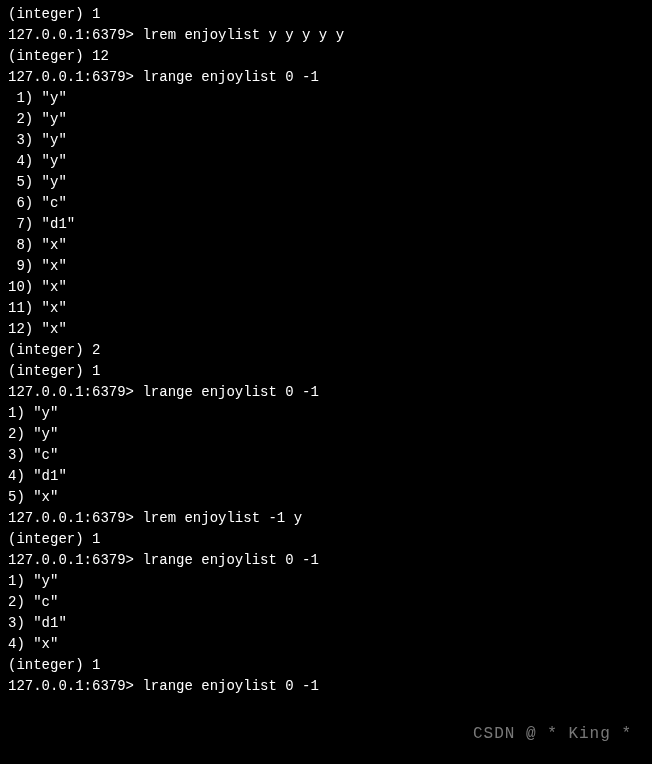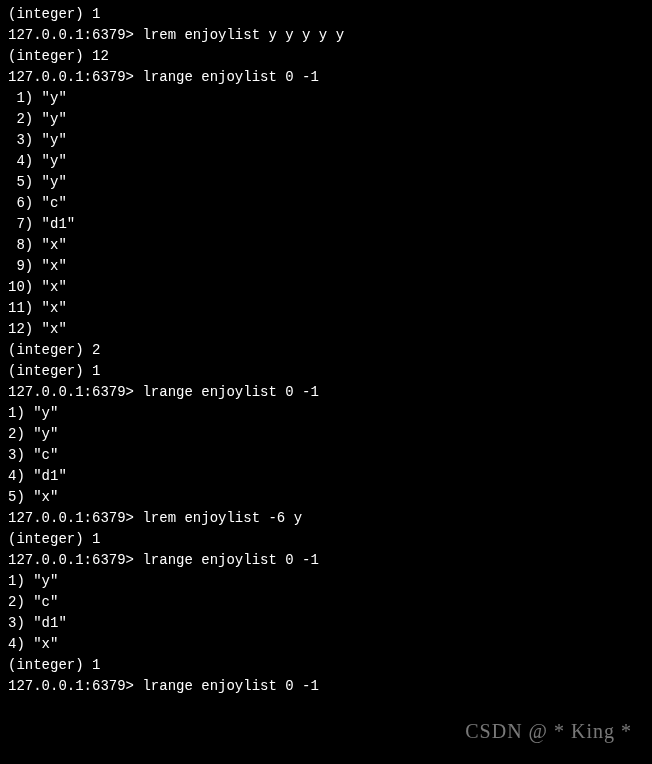--- a/index.html
+++ b/index.html
@@ -20,22 +20,22 @@
       overflow: hidden;
     }
     .line {
       white-space: pre;
     }
     .watermark {
       position: absolute;
       bottom: 18px;
       right: 20px;
       color: rgba(200, 200, 200, 0.6);
-      font-size: 20px;
-      font-family: Liberation Serif, serif;
+      font-size: 16px;
+      font-family: Liberation Mono, monospace;
       letter-spacing: 1px;
     }
   </style>
 </head>
 <body>
 
 <div>
   <div class="line">(integer) 1</div>
   <div class="line"><span>127.0.0.1:6379&gt;</span> <span>lrem enjoylist y y y y y</span></div>
   <div class="line">(integer) 12</div>
@@ -53,21 +53,21 @@
   <div class="line">11) "x"</div>
   <div class="line">12) "x"</div>
   <div class="line">(integer) 2</div>
   <div class="line">(integer) 1</div>
   <div class="line"><span>127.0.0.1:6379&gt;</span> <span>lrange enjoylist 0 -1</span></div>
   <div class="line">1) "y"</div>
   <div class="line">2) "y"</div>
   <div class="line">3) "c"</div>
   <div class="line">4) "d1"</div>
   <div class="line">5) "x"</div>
-  <div class="line"><span>127.0.0.1:6379&gt;</span> <span>lrem enjoylist -6 y</span></div>
+  <div class="line"><span>127.0.0.1:6379&gt;</span> <span>lrem enjoylist -1 y</span></div>
   <div class="line">(integer) 1</div>
   <div class="line"><span>127.0.0.1:6379&gt;</span> <span>lrange enjoylist 0 -1</span></div>
   <div class="line">1) "y"</div>
   <div class="line">2) "c"</div>
   <div class="line">3) "d1"</div>
   <div class="line">4) "x"</div>
   <div class="line">(integer) 1</div>
   <div class="line"><span>127.0.0.1:6379&gt;</span> <span>lrange enjoylist 0 -1</span></div>
 
 </div>

